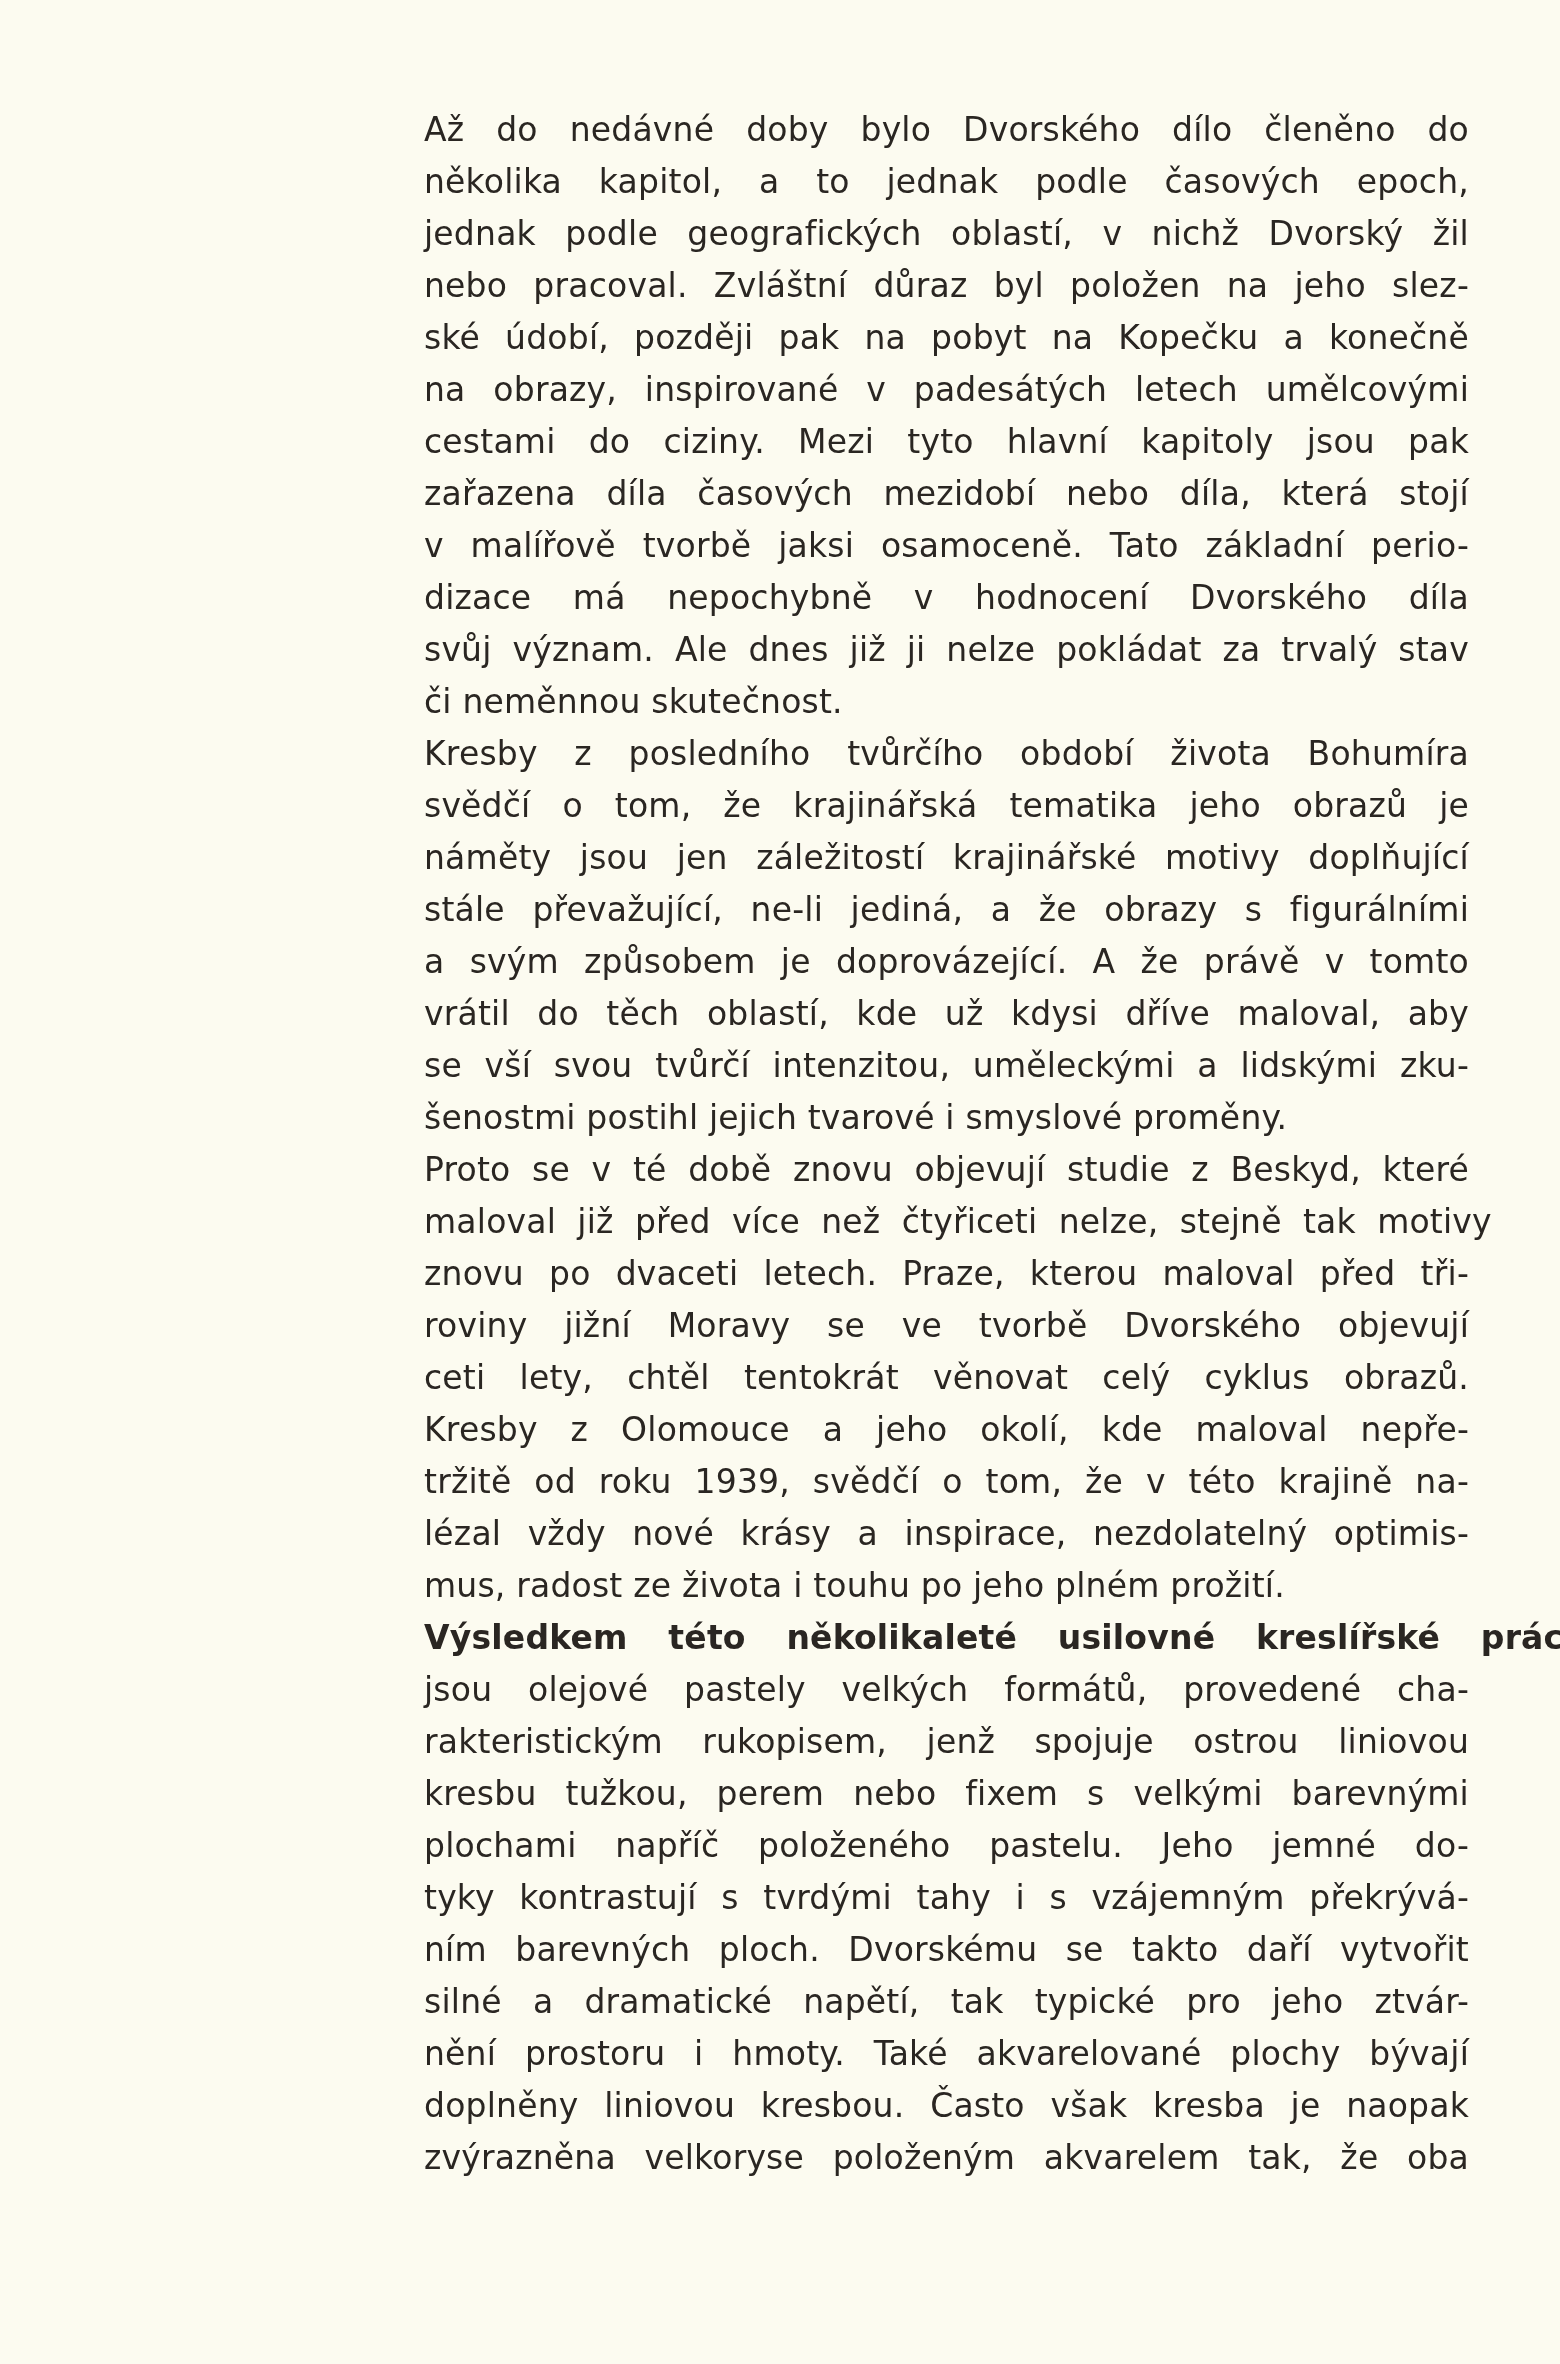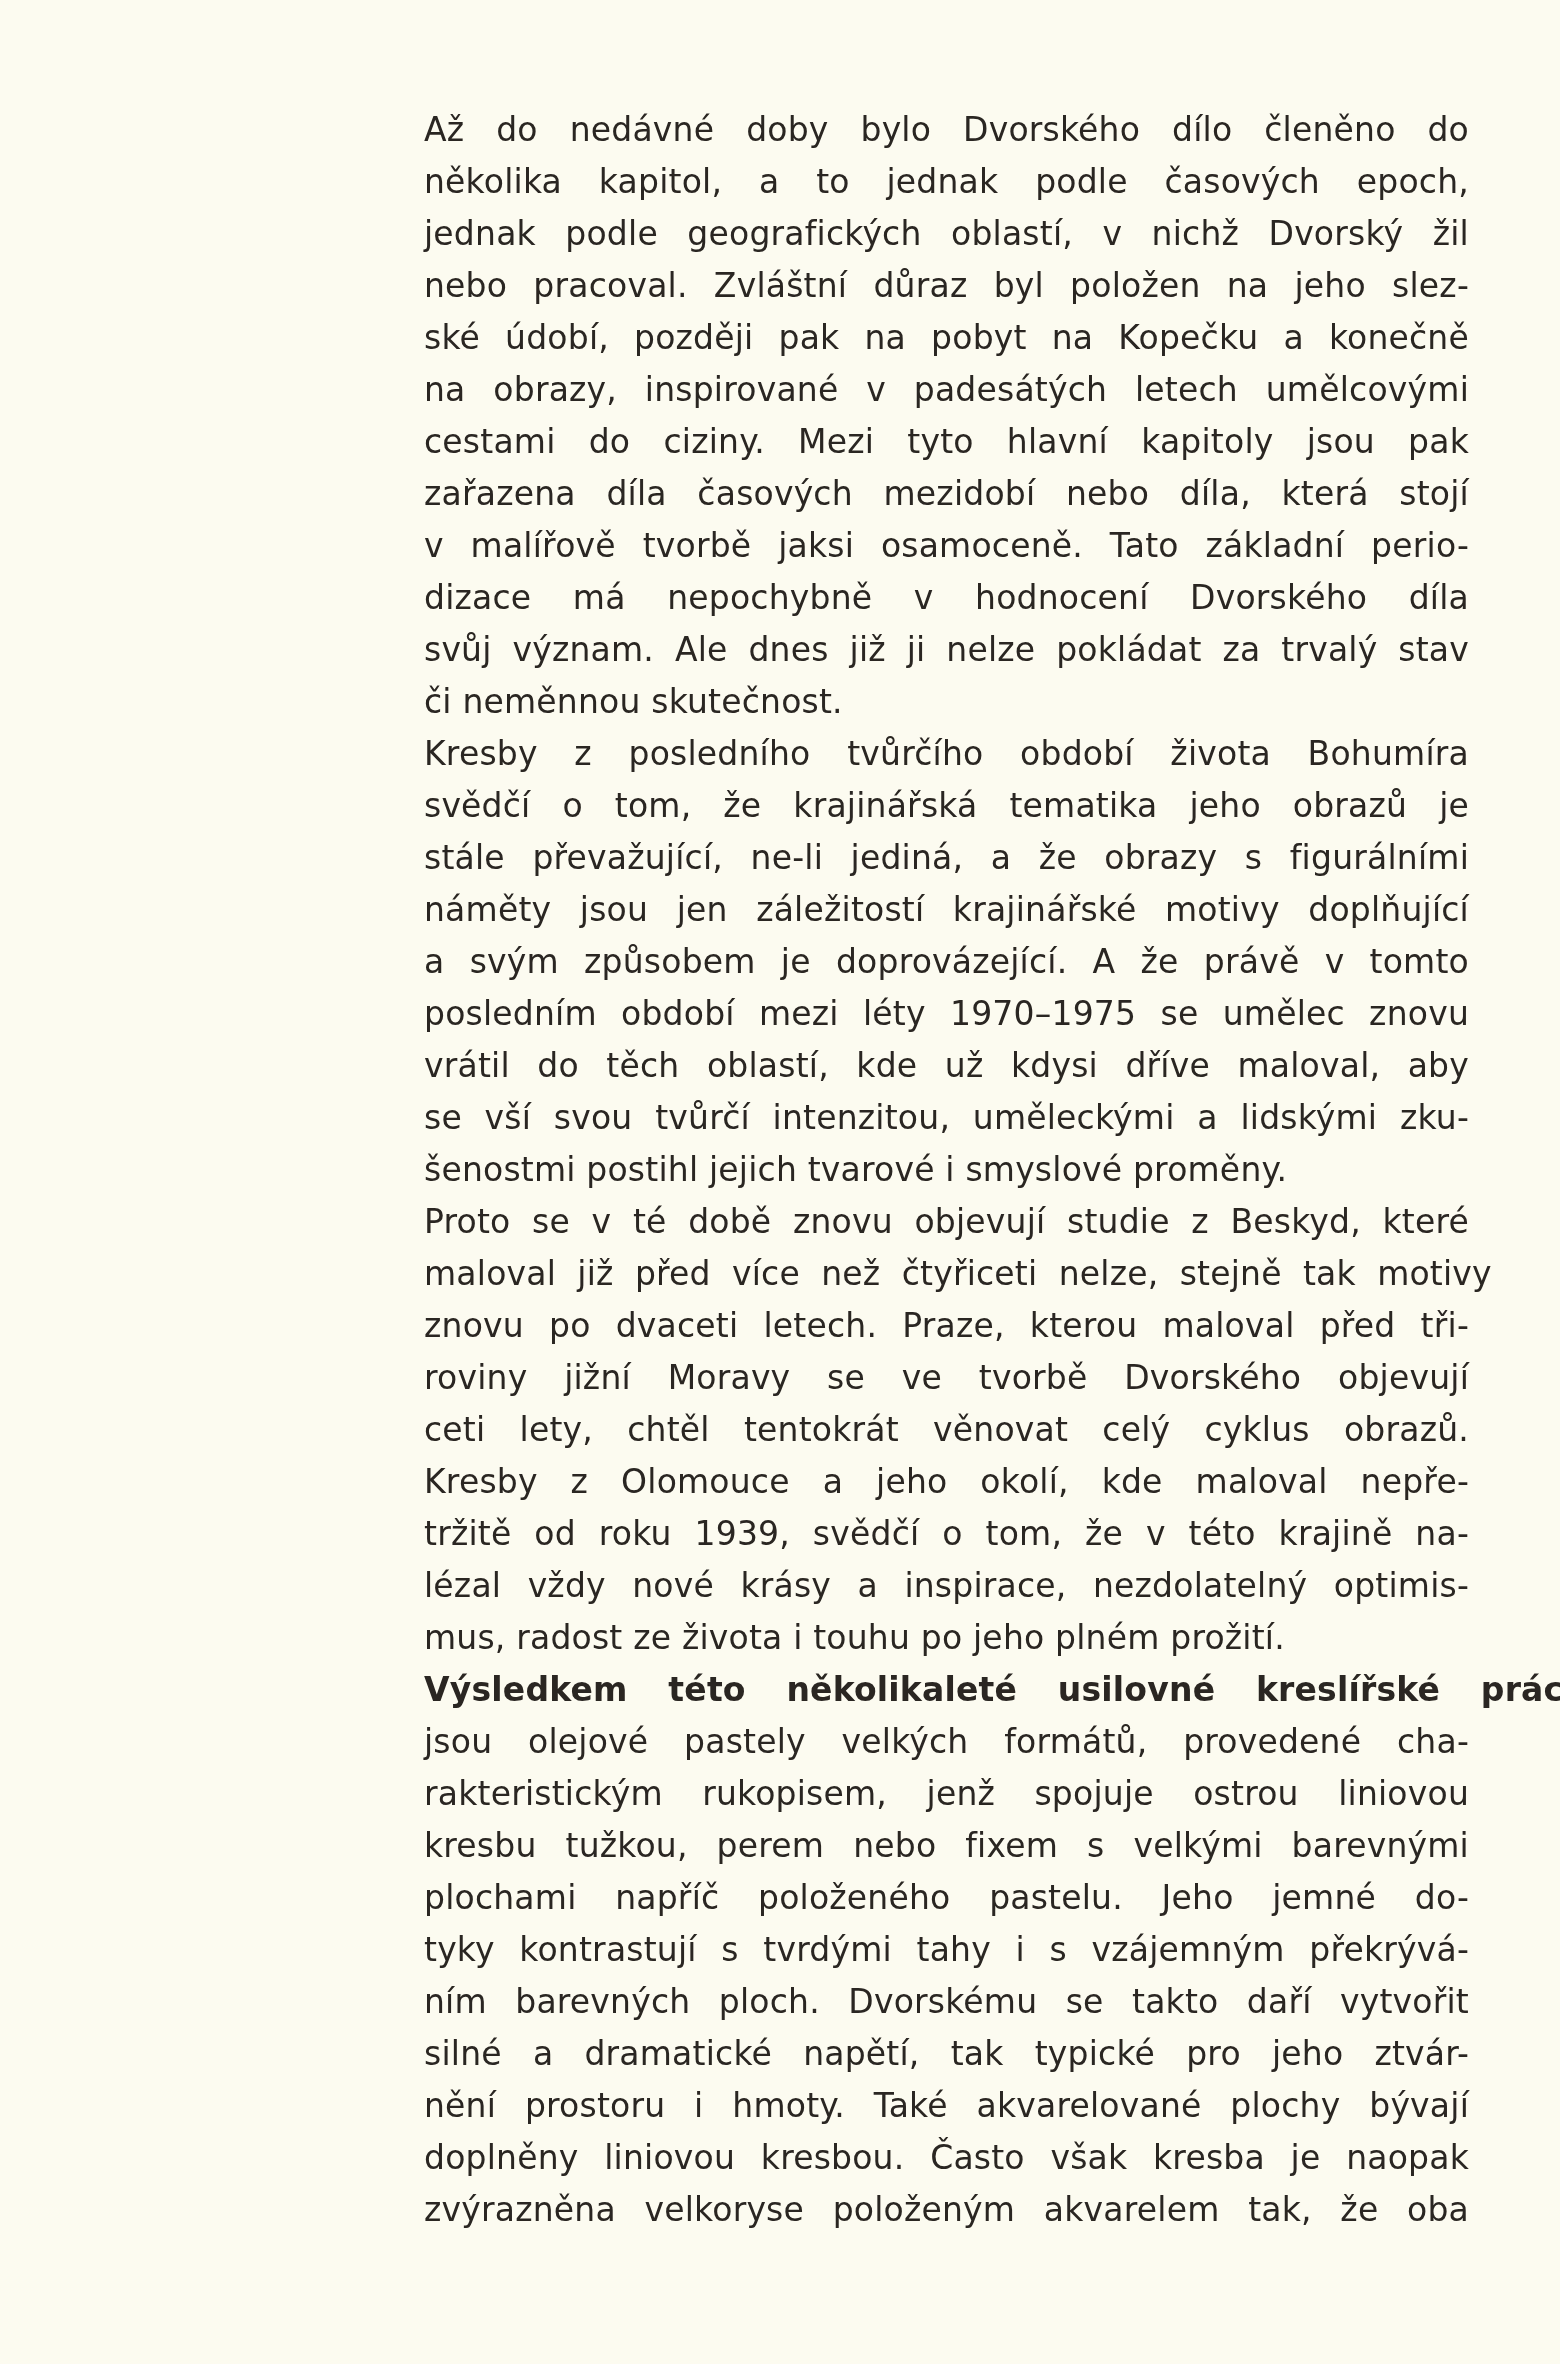--- a/index.html
+++ b/index.html
@@ -60,24 +60,23 @@
         <span class="line" style="white-space: nowrap; display: block; word-spacing: 22px;">cestami do ciziny. Mezi tyto hlavní kapitoly jsou pak</span>
         <span class="line" style="white-space: nowrap; display: block; word-spacing: 19.5px;">zařazena díla časových mezidobí nebo díla, která stojí</span>
         <span class="line" style="white-space: nowrap; display: block; word-spacing: 15.6px;">v malířově tvorbě jaksi osamoceně. Tato základní perio-</span>
         <span class="line" style="white-space: nowrap; display: block; word-spacing: 30px;">dizace má nepochybně v hodnocení Dvorského díla</span>
         <span class="line" style="white-space: nowrap; display: block; word-spacing: 9.9px;">svůj význam. Ale dnes již ji nelze pokládat za trvalý stav</span>
         <span class="line last" style="white-space: nowrap; display: block;">či neměnnou skutečnost.</span>
       </div>
       <div class="paragraph">
         <span class="line" style="white-space: nowrap; display: block; word-spacing: 25px;">Kresby z posledního tvůrčího období života Bohumíra</span>
         <span class="line" style="white-space: nowrap; display: block; word-spacing: 21px;">svědčí o tom, že krajinářská tematika jeho obrazů je</span>
+        <span class="line" style="white-space: nowrap; display: block; word-spacing: 17px;">náměty jsou jen záležitostí krajinářské motivy doplňující</span>
         <span class="line" style="white-space: nowrap; display: block; word-spacing: 16.5px;">stále převažující, ne-li jediná, a že obrazy s figurálními</span>
-        <span class="line" style="white-space: nowrap; display: block; word-spacing: 17px;">náměty jsou jen záležitostí krajinářské motivy doplňující</span>
         <span class="line" style="white-space: nowrap; display: block; word-spacing: 14px;">a svým způsobem je doprovázející. A že právě v tomto</span>
-        <span class="line" style="white-space: nowrap; display: block; word-spacing: 13px;">posledním období mezi léty 1970–1975 se umělec znovu</span>
         <span class="line" style="white-space: nowrap; display: block; word-spacing: 16.5px;">vrátil do těch oblastí, kde už kdysi dříve maloval, aby</span>
         <span class="line" style="white-space: nowrap; display: block; word-spacing: 11.6px;">se vší svou tvůrčí intenzitou, uměleckými a lidskými zku-</span>
         <span class="line last" style="white-space: nowrap; display: block; text-align: right;">šenostmi postihl jejich tvarové i smyslové proměny.</span>
       </div>
       <div class="paragraph">
         <span class="line" style="white-space: nowrap; display: block; word-spacing: 10.5px;">Proto se v té době znovu objevují studie z Beskyd, které</span>
         <span class="line" style="white-space: nowrap; display: block; word-spacing: 10.6px;">maloval již před více než čtyřiceti nelze, stejně tak motivy</span>
         <span class="line" style="white-space: nowrap; display: block; word-spacing: 14px;">znovu po dvaceti letech. Praze, kterou maloval před tři-</span>
         <span class="line" style="white-space: nowrap; display: block; word-spacing: 26px;">roviny jižní Moravy se ve tvorbě Dvorského objevují</span>
         <span class="line" style="white-space: nowrap; display: block; word-spacing: 23px;">ceti lety, chtěl tentokrát věnovat celý cyklus obrazů.</span>

